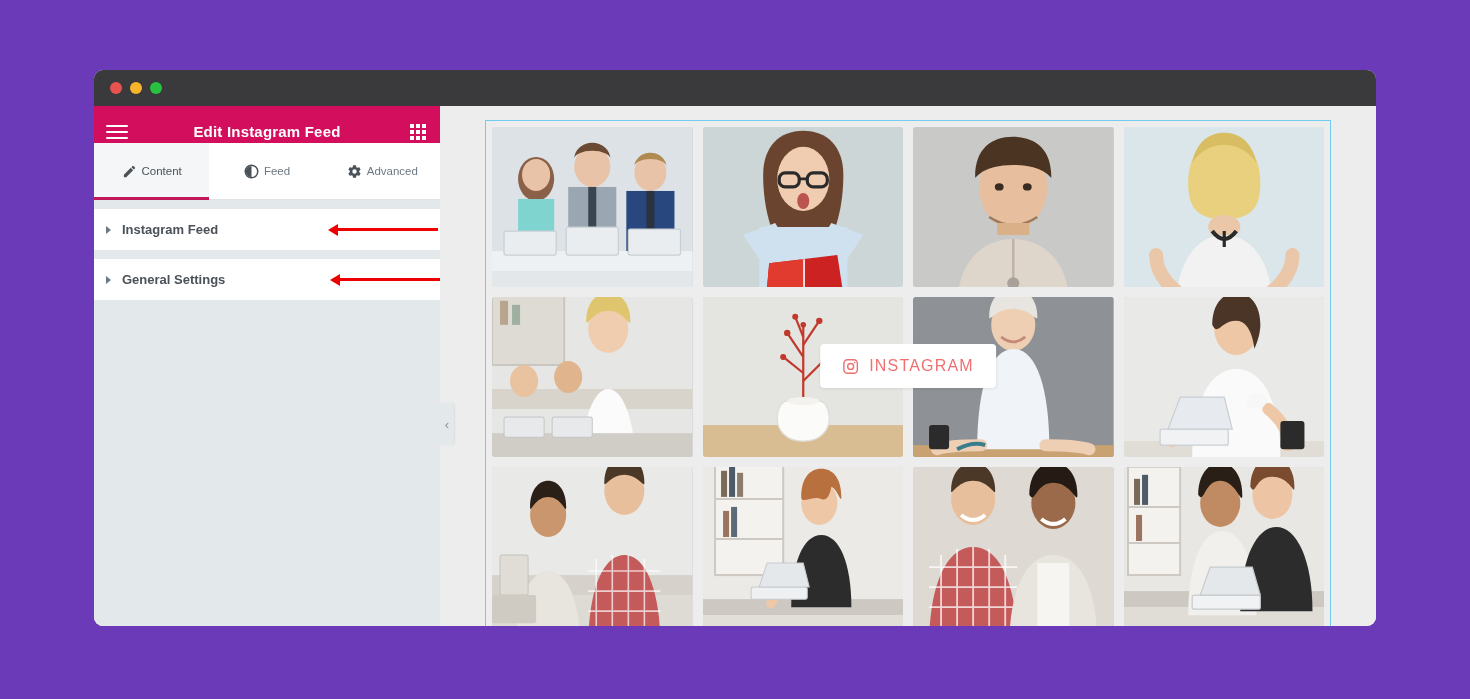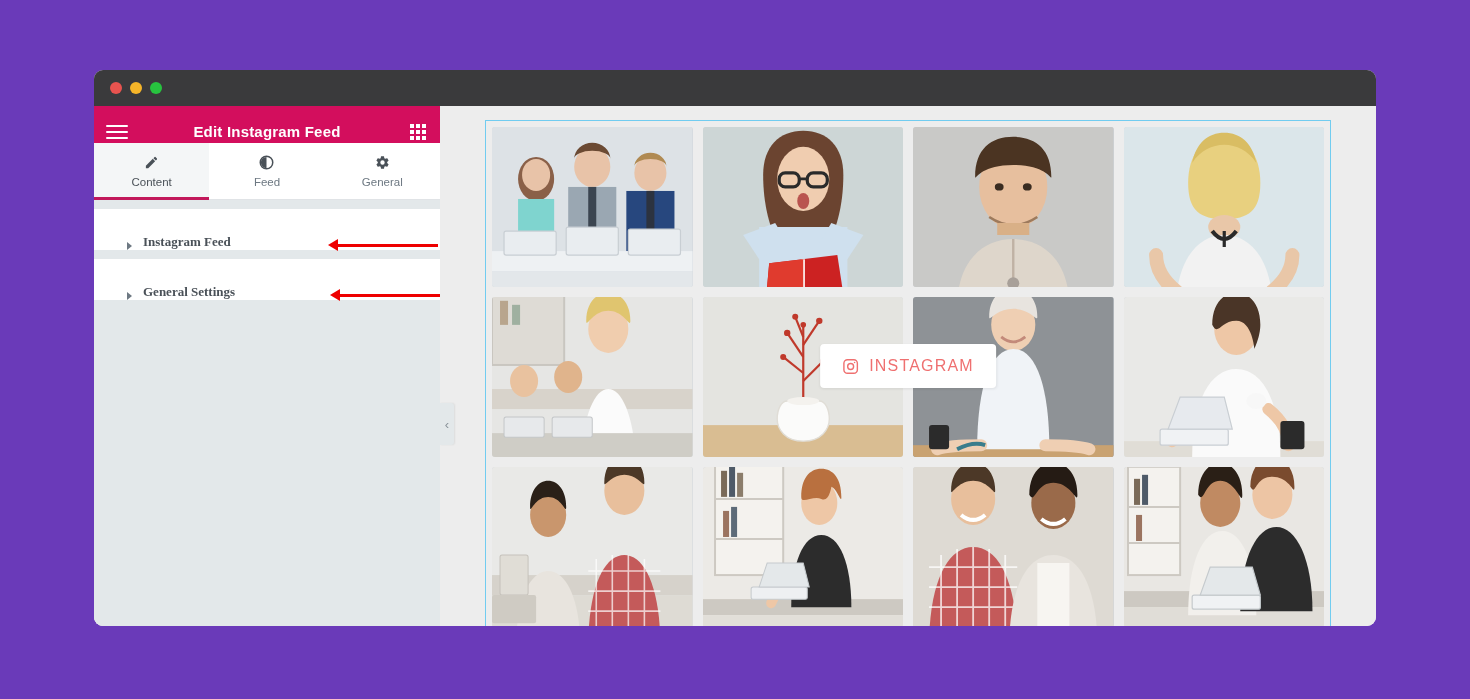--- a/index.html
+++ b/index.html
@@ -80,21 +80,20 @@
   
   .tabs {
     height: 57px;
     background: #ffffff;
     display: flex;
     border-bottom: 1px solid #e0e3e6;
   }
   .tab {
     flex: 1;
     display: flex;
-    flex-direction: column;
     align-items: center;
     justify-content: center;
     gap: 5px;
     font-size: 11.5px;
     color: #6d7882;
     cursor: pointer;
     position: relative;
     background: #ffffff;
   }
   .tab.active { background: #f4f6f7; color: #4a5158; }
@@ -106,26 +105,25 @@
     background: #c2185b;
   }
   .tab .ticon { height: 16px; display: flex; align-items: center; justify-content: center; }
   .tab svg { display: block; }
 
   .panel-sections { padding-top: 9px; background: #e3e8ea; }
   .section {
     background: #ffffff;
     height: 41px;
     display: flex;
-    align-items: flex-end;
-    padding-left: 33px;
+    align-items: center;
+    padding-left: 12px;
     margin-bottom: 9px;
     cursor: pointer;
     position: relative;
-    font-family: Liberation Serif, serif;
   }
   .caret {
     width: 0; height: 0;
     border-left: 5px solid #6d7882;
     border-top: 4px solid transparent;
     border-bottom: 4px solid transparent;
     margin-right: 11px;
   }
   .section-label {
     font-size: 13px;
@@ -273,21 +271,21 @@
             </svg>
           </span>
           <span>Feed</span>
         </div>
         <div class="tab">
           <span class="ticon">
             <svg width="15" height="15" viewBox="0 0 24 24" fill="#4a5158">
               <path d="M19.43 12.98c.04-.32.07-.64.07-.98s-.03-.66-.07-.98l2.11-1.65a.5.5 0 00.12-.64l-2-3.46a.5.5 0 00-.61-.22l-2.49 1a7.3 7.3 0 00-1.69-.98l-.38-2.65A.49.49 0 0014 2h-4a.49.49 0 00-.49.42l-.38 2.65c-.61.25-1.17.58-1.69.98l-2.49-1a.5.5 0 00-.61.22l-2 3.46a.5.5 0 00.12.64l2.11 1.65c-.04.32-.07.65-.07.98s.03.66.07.98l-2.11 1.65a.5.5 0 00-.12.64l2 3.46c.12.22.39.3.61.22l2.49-1c.52.4 1.08.73 1.69.98l.38 2.65c.04.24.24.42.49.42h4c.25 0 .45-.18.49-.42l.38-2.65c.61-.25 1.17-.59 1.69-.98l2.49 1c.22.08.49 0 .61-.22l2-3.46a.5.5 0 00-.12-.64l-2.11-1.65zM12 15.5A3.5 3.5 0 1112 8.5a3.5 3.5 0 010 7z"></path>
             </svg>
           </span>
-          <span>General</span>
+          <span>Advanced</span>
         </div>
       </div>
 
       <div class="panel-sections">
 
         <div class="section">
           <span class="caret"></span>
           <span class="section-label">Instagram Feed</span>
           <span class="arrow" style="left:234px;">
             <span class="head"></span>

